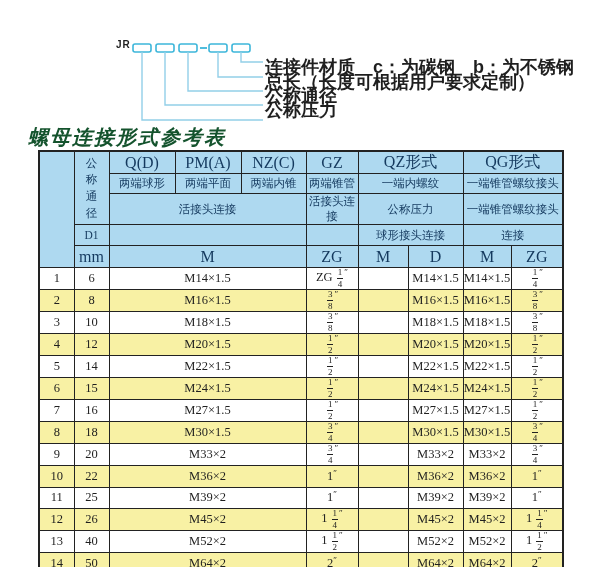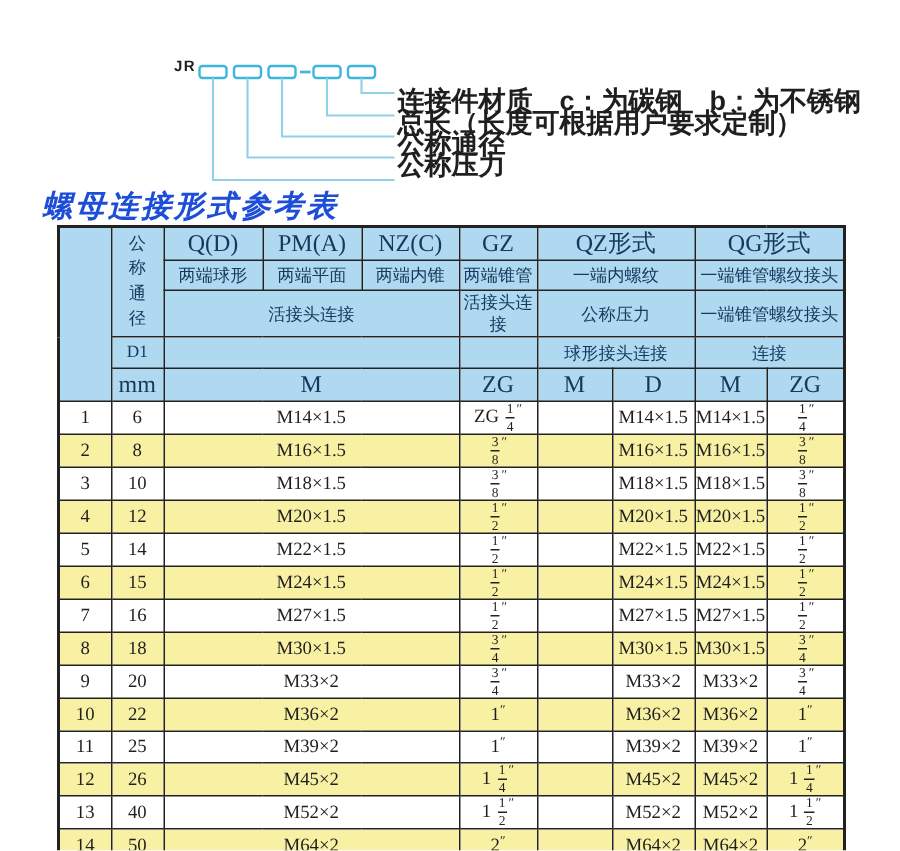--- a/index.html
+++ b/index.html
@@ -14,21 +14,21 @@
   .dg-head{position:absolute;left:114px;top:21px;font-size:13.5px;font-weight:bold;
            font-family:"Liberation Sans","DejaVu Sans",sans-serif;letter-spacing:1px;}
   .dg-head .star{color:var(--accent-blue);margin-right:2px;}
   .code-prefix{position:absolute;left:116px;top:39px;font-size:10px;font-weight:bold;
            font-family:"Liberation Sans","DejaVu Sans",sans-serif;letter-spacing:1px;}
   .dg-label{position:absolute;left:265px;font-size:18px;font-weight:bold;white-space:nowrap;
            font-family:"Liberation Sans","DejaVu Sans",sans-serif;}
 
   
   #tbl-title{position:absolute;left:28px;top:124px;font-size:20px;font-weight:bold;
-             font-style:italic;letter-spacing:2px;color:#1d4ed8;}
+             font-style:italic;letter-spacing:2px;color:#14532d;}
 
   
   #spec-table{position:absolute;left:38px;top:150px;width:524px;border-collapse:collapse;
               table-layout:fixed;border:2px solid var(--border);}
   #spec-table td{border:1px solid var(--border);text-align:center;vertical-align:middle;
               padding:0;overflow:hidden;}
   thead td{background:var(--header-bg);color:var(--header-text);font-size:11.5px;}
   thead td.lat{font-size:16px;}
   thead tr.r1{height:20px;} thead tr.r2{height:20px;} thead tr.r3{height:20px;}
   thead tr.r4{height:21px;} thead tr.r5{height:22px;margin-top:11px;}

